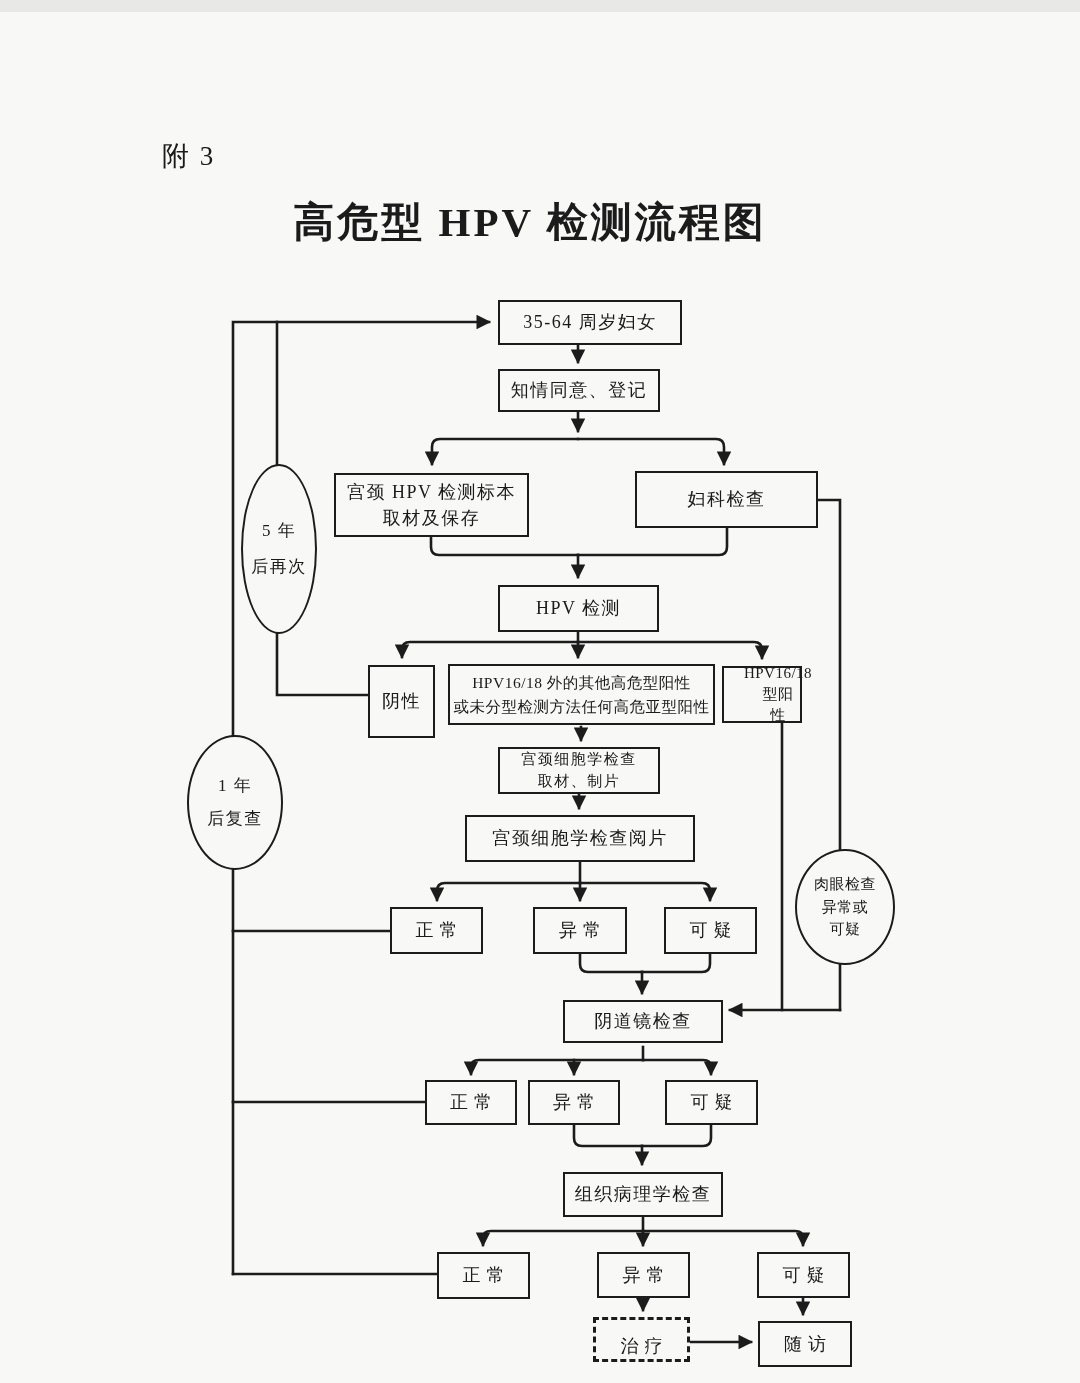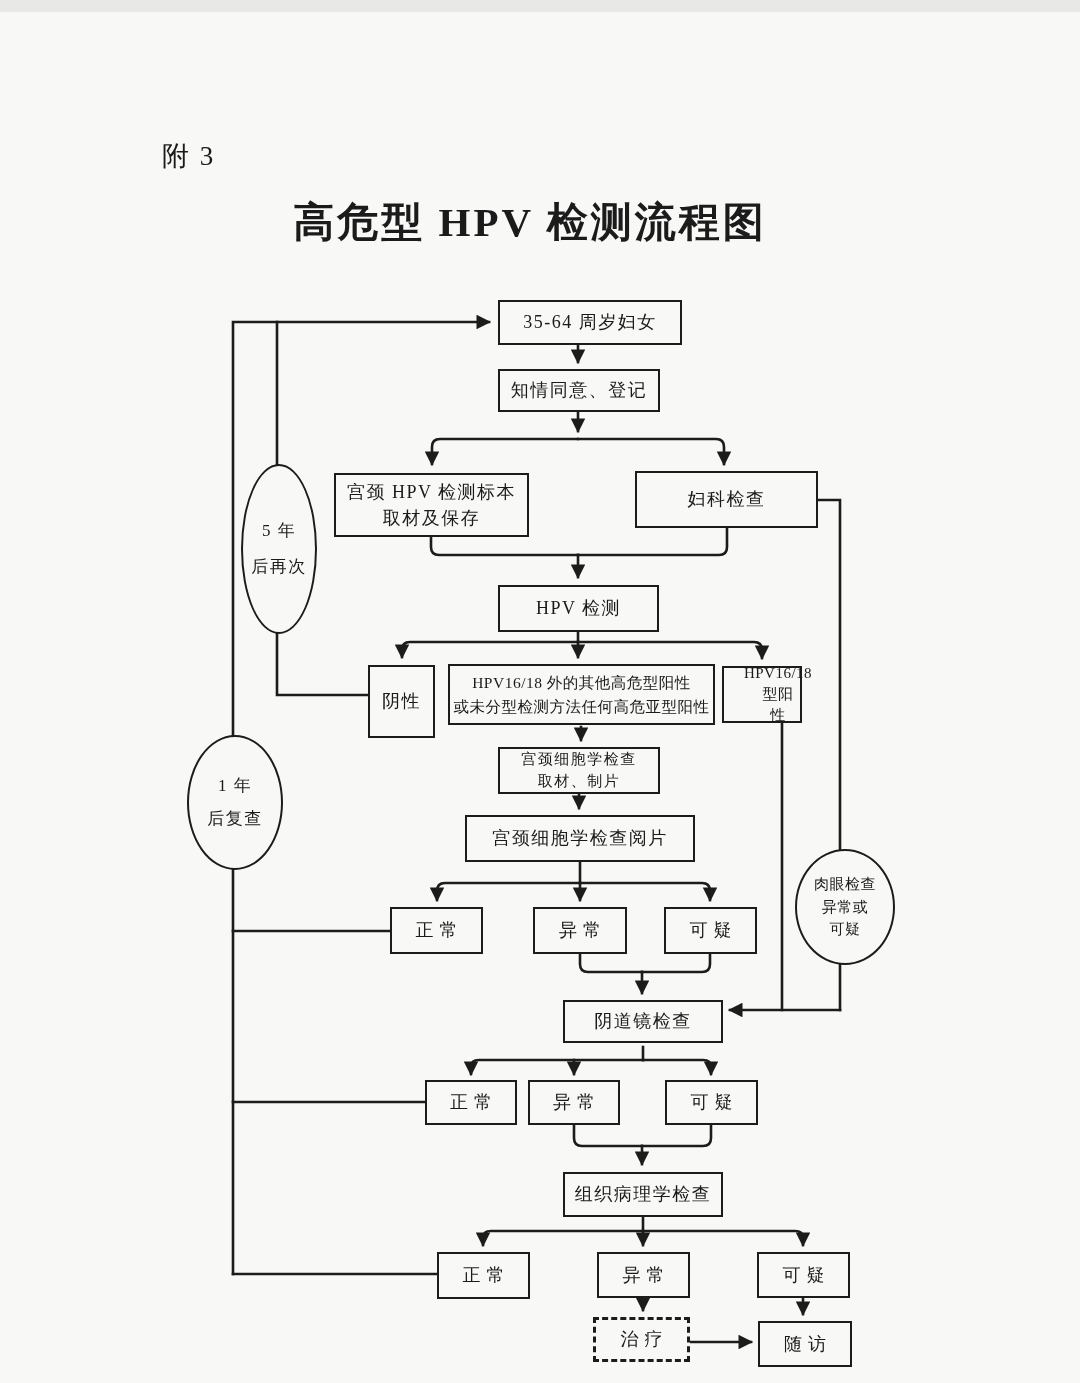--- a/index.html
+++ b/index.html
@@ -26,21 +26,21 @@
     position:absolute;
     border:2.6px solid #1c1c1c;
     background:#f8f8f6;
     display:flex;flex-direction:column;align-items:center;justify-content:center;
     text-align:center;
     font-size:18px;line-height:1.45;letter-spacing:1.5px;
     box-sizing:border-box;
   }
   .node span{display:block;}
   .ellipse{border-radius:50%;}
-  .dashed{border:3px dashed #1c1c1c;}
+  .dashed{border:3px dashed #1c1c1c;justify-content:flex-end;}
   .small{font-size:15.5px;letter-spacing:0.5px;line-height:1.5;}
   .tiny{font-size:15px;letter-spacing:0.5px;line-height:1.4;}
   .result{letter-spacing:6px;padding-left:6px;}
 </style>
 </head>
 <body>
 
 <div class="page">
 
   <div class="appendix">附 3</div>

